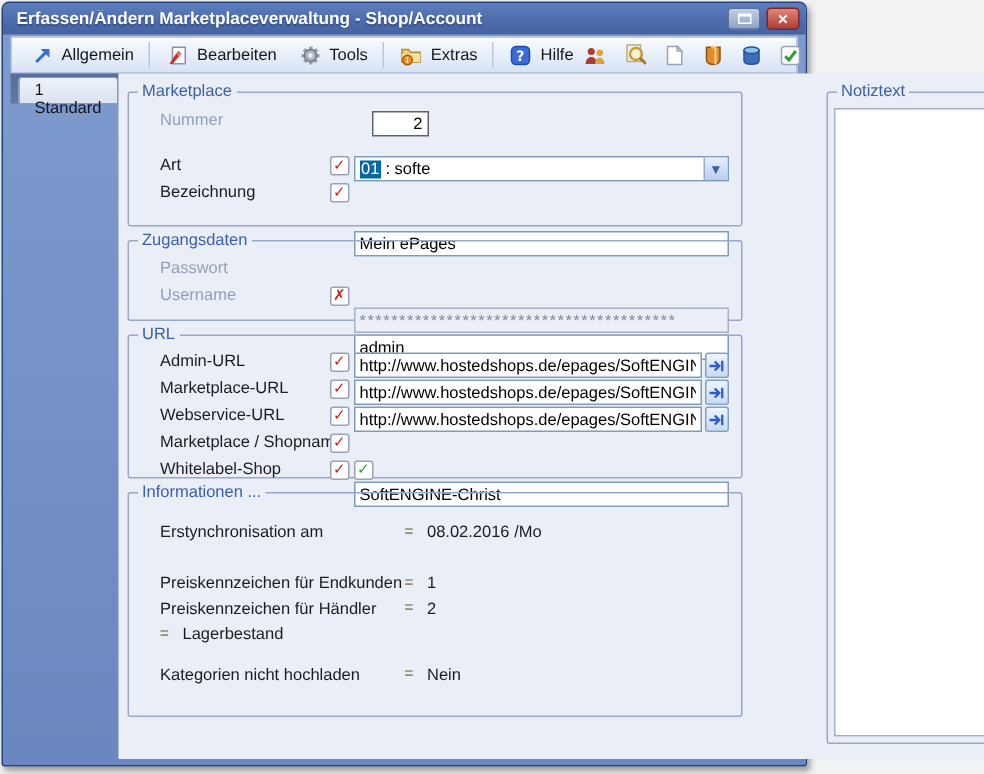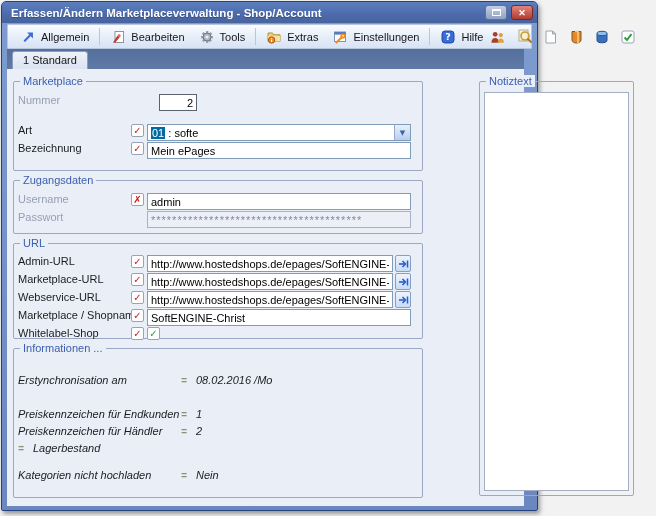--- a/index.html
+++ b/index.html
@@ -43,42 +43,42 @@
   .menubar {
     height:25px; flex:0 0 25px;
     background:linear-gradient(180deg,#fafcff 0%,#e9f0fa 45%,#d7e3f4 100%);
     border:1px solid #b7c6de; border-radius:1px;
     display:flex; align-items:center; padding:0 5px;
   }
   .menu-item { display:flex; align-items:center; gap:5px; padding:3px 7px; border-radius:2px; cursor:default; color:#15161a; }
   .menu-sep { width:1px; height:17px; background:#b9c7dd; margin:0 3px; flex:0 0 1px; }
   .menu-right { margin-left:auto; display:flex; gap:10px; align-items:center; padding-right:5px; }
   .tool-ic { width:16px; height:16px; display:flex; align-items:center; justify-content:center; cursor:default; }
-  .lower { flex:1; margin-right:8px; display:flex; flex-direction:column; }
+  .lower { flex:1; margin-right:8px; display:flex; }
   .tabstrip {
     height:20px; flex:0 0 20px;
     background:linear-gradient(180deg,#56709e,#6079a7);
     padding-left:5px; display:flex; align-items:flex-end;
   }
   .tab {
     background:linear-gradient(180deg,#eef2f9,#dbe3f0);
     border:1px solid #8c9cba; border-bottom:none;
     border-radius:3px 3px 0 0;
     padding:2px 10px 2px; height:18px; color:#14151a; cursor:default;
   }
   .content {
     flex:1; background:#eaeef7;
     display:flex; padding:12px 5px 6px 6px; gap:8px;
   }
   .left-col { width:410px; flex:0 0 410px; display:flex; flex-direction:column; }
   .right-col { flex:1; display:flex; flex-direction:column;margin-left:48px; }
   
   .group {
     border:1px solid #9aa8c6; border-radius:2px; position:relative;
-    padding:12px 8px 4px 4px;
+    padding:12px 8px 4px 21px;
   }
   .group-label {
     position:absolute; top:-7px; left:6px;
     background:#eaeef7; padding:0 3px; color:#3a5fae;
   }
   .g-marketplace { height:90px; margin-bottom:9px; }
   .g-zugang     { height:54px; margin-bottom:9px; }
   .g-url        { height:96px; padding-top:11px; margin-bottom:9px; }
   .g-info       { height:150px; padding-top:20px; }
   .g-notiz      { flex:1; margin-bottom:4px; padding:10px 4px 4px; display:flex; }
@@ -94,21 +94,21 @@
     display:flex; align-items:center; justify-content:center;
     font-family:"DejaVu Sans", sans-serif; font-size:10px; font-weight:bold; line-height:1;
   }
   .chk.red { color:#cf1d1d; }
   .chk.green { color:#2d9e3a; }
   .txt {
     height:17px; border:1px solid #7f9db9; background:#fff;
     font:11px "Liberation Sans", sans-serif; padding:1px 3px; color:#000;
   }
   .txt.num { width:38px; text-align:right; border-color:#5c6370; }
-  .w264 { width:264px; }
+  .w264 { width:264px;margin-top:32px; }
   .w246 { width:246px; }
   .txt.disabled {
     background:#eceff6; border-color:#a8b2c6; color:#7e8aa0; letter-spacing:1px;
     margin-left:16px;
   }
   .combo {
     width:264px; height:17px; border:1px solid #7f9db9; background:#fff;
     display:flex; align-items:center; padding-left:3px; overflow:hidden;
   }
   .combo .sel { background:#0369a1; color:#fff; padding:0 1px; white-space:pre; }
@@ -120,21 +120,21 @@
     display:flex; align-items:center; justify-content:center;
   }
   .combo-btn .arr { color:#3a62a8; font-family:"DejaVu Sans", sans-serif; font-size:7px; }
   .go-btn {
     width:16px; height:17px; flex:0 0 16px; margin-left:2px;
     border:1px solid #85a0c8; border-radius:2px;
     background:linear-gradient(180deg,#edf4fe,#c9dbf4);
     display:flex; align-items:center; justify-content:center; cursor:default;
   }
   
-  .irow { display:flex; align-items:flex-end; height:17px;font-style:italic; }
+  .irow { display:flex; align-items:flex-start; height:17px; }
   .irow.gap-lg { margin-bottom:17px; }
   .irow.gap-md { margin-bottom:10px; }
   .ilabel { width:163px; flex:0 0 163px; color:#1b1c20; white-space:nowrap; }
   .ieq { width:15px; flex:0 0 15px; color:#8f8f6a; font-weight:bold; font-size:10px; }
   .ival { color:#1b1c20; }
   
   .notiz-area {
     flex:1; border:1px solid #a4aec4; background:#fff; resize:none;
     font:11px "Liberation Sans", sans-serif; outline:none;
   }
@@ -198,31 +198,20 @@
           <svg width="15" height="14" viewBox="0 0 15 14">
               <path d="M1 4 L1 11.5 L13 11.5 L13 4.8 L6.5 4.8 L5.5 3 L1 3 Z" fill="#f0d080" stroke="#b09130"></path>
               <path d="M1 6 L13 6 L13 11.5 L1 11.5 Z" fill="#f7e0a0"></path>
               <circle cx="4.6" cy="10" r="3.2" fill="#ef8d1f" stroke="#a85a14"></circle>
               <rect x="4.1" y="8.2" width="1" height="1" fill="#fff"></rect>
               <rect x="4.1" y="9.7" width="1" height="2.3" fill="#fff"></rect>
             </svg>
         </span>
         <span>Extras</span>
       </div>
-      <div class="menu-item">
-        <span class="tool-ic">
-          <svg width="14" height="14" viewBox="0 0 14 14">
-              <rect x="1.5" y="2" width="11" height="9.5" fill="#fff" stroke="#7f93b4"></rect>
-              <rect x="1.5" y="2" width="11" height="2.6" fill="#5a7cba"></rect>
-              <path d="M3.5 12.5 L9 7" stroke="#ef8d1f" stroke-width="2.2" stroke-linecap="round"></path>
-              <circle cx="10" cy="6" r="1.8" fill="none" stroke="#ef8d1f" stroke-width="1.6"></circle>
-            </svg>
-        </span>
-        <span>Einstellungen</span>
-      </div>
       <div class="menu-sep"></div>
       <div class="menu-item">
         <span class="tool-ic">
           <svg width="14" height="14" viewBox="0 0 14 14">
               <rect x="1" y="1" width="12" height="12" rx="3" fill="#3a6bd6" stroke="#1e4aa8"></rect>
               <text x="7" y="10.4" text-anchor="middle" font-size="9.5" font-weight="bold" fill="#fff" font-family="DejaVu Sans">?</text>
             </svg>
         </span>
         <span>Hilfe</span>
       </div>
@@ -300,27 +289,27 @@
             <div class="frow">
               <span class="flabel">Bezeichnung</span>
               <span class="chk red">✓</span>
               <input class="txt w264" value="Mein ePages" style="">
             </div>
           </div>
 
           <div class="group g-zugang">
             <span class="group-label">Zugangsdaten</span>
             <div class="frow">
+              <span class="flabel disabled">Passwort</span>
+              <input class="txt w264 disabled" disabled="" value="****************************************" style="">
+            </div>
+            <div class="frow">
               <span class="flabel disabled">Username</span>
               <span class="chk red">✗</span>
               <input class="txt w264" value="admin" style="">
-            </div>
-            <div class="frow">
-              <span class="flabel disabled">Passwort</span>
-              <input class="txt w264 disabled" disabled="" value="****************************************" style="">
             </div>
           </div>
 
           <div class="group g-url">
             <span class="group-label">URL</span>
 
             <div class="frow">
               <span class="flabel">Admin-URL</span>
               <span class="chk red">✓</span>
               <input class="txt w246" value="http://www.hostedshops.de/epages/SoftENGINE-Christ.admin" style="">

